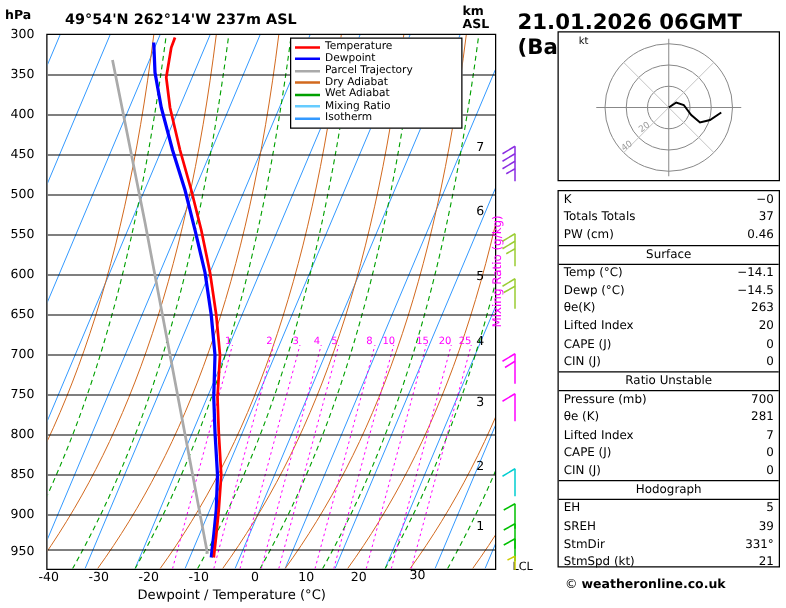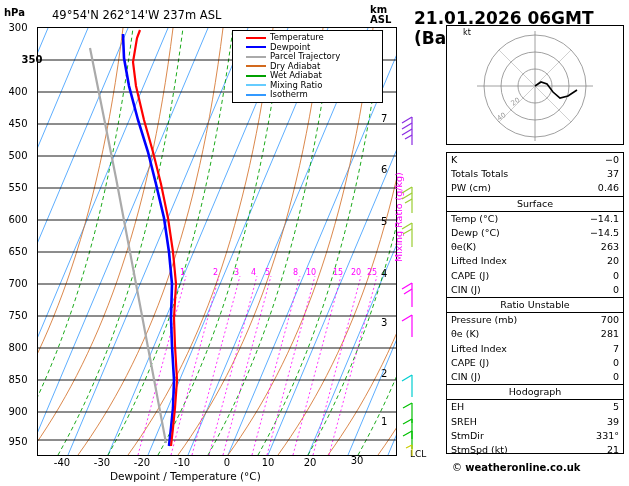--- a/index.html
+++ b/index.html
@@ -4,29 +4,29 @@
 <style>
   html,body{margin:0;padding:0;}
   body{width:629px;height:486px;background:#ffffff;font-family:"DejaVu Sans",sans-serif;position:relative;overflow:hidden;}
   .abs{position:absolute;}
   
   #skewt-panel{left:0;top:0;width:420px;height:486px;}
   #plot-area{left:37px;top:27px;width:360px;height:429px;border:1px solid #000;box-sizing:border-box;overflow:hidden;background:#fff;}
   #plot-svg{position:absolute;left:0;top:0;}
   .hpa-label{font-size:10px;color:#000;text-align:center;width:30px;}
   .km-label{font-size:10px;color:#000;text-align:left;}
-  .xt-label{font-size:10px;color:#000;text-align:center;width:30px;margin-left:23px;}
+  .xt-label{font-size:10px;color:#000;text-align:center;width:30px;}
   #hpa-title{left:4px;top:7px;font-size:10px;font-weight:bold;}
   #km-title{left:370px;top:5px;font-size:10px;font-weight:bold;line-height:10px;}
-  #station-title{left:52px;top:8px;font-size:11.5px;font-weight:normal;color:#000;}
+  #station-title{left:52px;top:8px;font-size:11.5px;font-weight:bold;color:#000;}
   #xaxis-title{left:110px;top:470px;font-size:10.5px;}
   #mixing-ratio-label{left:393px;top:262px;font-size:9.5px;color:#ff00ff;transform:rotate(-90deg);transform-origin:0 0;white-space:nowrap;}
   #lcl-label{left:381px;top:449px;font-size:9px;color:#000;padding-left:29px;}
   
-  #legend{left:232px;top:30px;width:151px;background:#fff;border:1px solid #000;padding:2px 13px;box-sizing:border-box;}
+  #legend{left:232px;top:30px;width:138px;background:#fff;border:1px solid #000;padding:2px 3px;box-sizing:border-box;}
   #legend .row{display:flex;align-items:center;height:9.5px;}
   #legend .swatch{width:20px;height:2px;margin-right:4px;flex:none;}
   #legend .txt{font-size:8.5px;color:#000;line-height:9.5px;white-space:nowrap;}
   
   #date-title{left:414px;top:8px;font-size:17px;font-weight:bold;}
   #hodo-box{left:446px;top:25px;width:176px;height:118px;border:1px solid #000;background:#fff;}
   #hodo-kt{left:4px;top:2px;font-size:8px;color:#000;padding-left:12px;}
   #table-box{left:446px;top:152px;width:176px;height:300px;border:1px solid #000;background:#fff;font-size:9.5px;}
   #table-box table{border-collapse:collapse;width:100%;}
   #table-box td{padding:0 4px;height:14.2px;line-height:14.2px;font-size:9.5px;color:#000;}
@@ -133,21 +133,21 @@
         <text x="255" y="247">8</text>
         <text x="268" y="247">10</text>
         <text x="295" y="247">15</text>
         <text x="313" y="247">20</text>
         <text x="329" y="247">25</text>
       </g>
     </svg>
   </div>
 
   <div class="abs hpa-label" style="left:3px;top:22px;">300</div>
-  <div class="abs hpa-label" style="left:17px;top:54px;font-weight:bold;">350</div>
+  <div class="abs hpa-label" style="left:3px;top:54px;">350</div>
   <div class="abs hpa-label" style="left:3px;top:86px;">400</div>
   <div class="abs hpa-label" style="left:3px;top:118px;">450</div>
   <div class="abs hpa-label" style="left:3px;top:150px;">500</div>
   <div class="abs hpa-label" style="left:3px;top:182px;">550</div>
   <div class="abs hpa-label" style="left:3px;top:214px;">600</div>
   <div class="abs hpa-label" style="left:3px;top:246px;">650</div>
   <div class="abs hpa-label" style="left:3px;top:278px;">700</div>
   <div class="abs hpa-label" style="left:3px;top:310px;">750</div>
   <div class="abs hpa-label" style="left:3px;top:342px;">800</div>
   <div class="abs hpa-label" style="left:3px;top:374px;">850</div>

